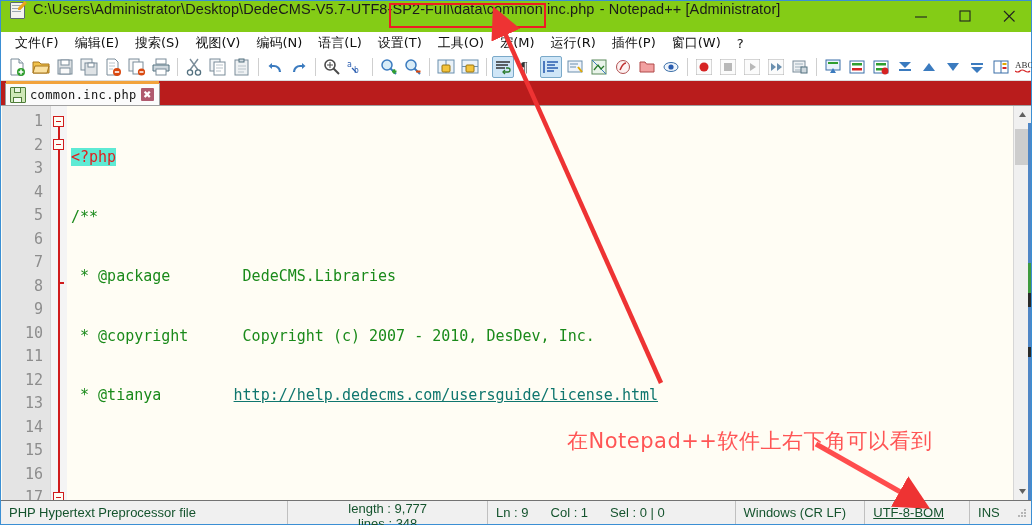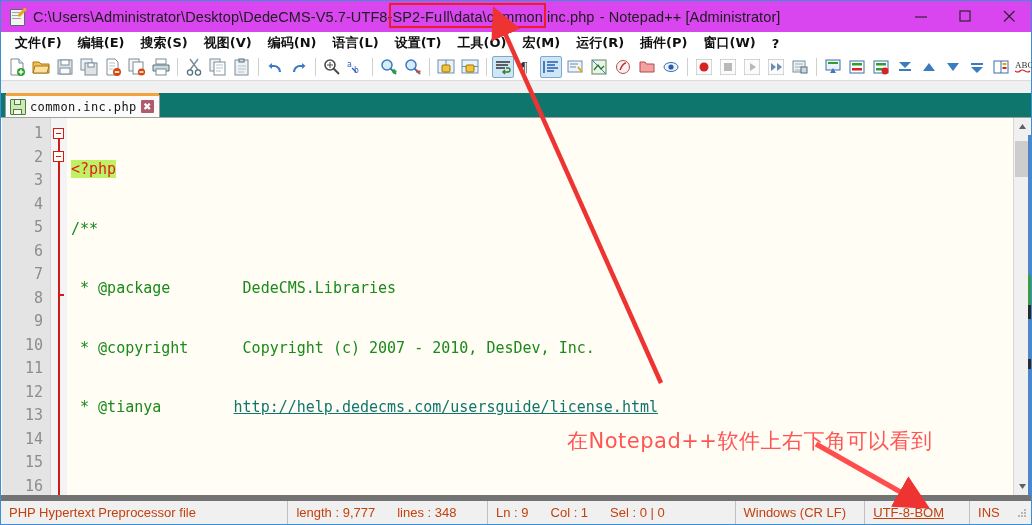--- a/index.html
+++ b/index.html
@@ -12,22 +12,22 @@
   #app{
     position:relative;width:1032px;height:525px;
     box-sizing:border-box;
     border:1px solid #3b8fd4;
     background:#f0f0f0;
     display:flex;flex-direction:column;
   }
 
   
   .titlebar{
-    height:31px;flex:0 0 31px;background:#d946ef;
-    display:flex;align-items:center;position:relative;
+    height:31px;flex:0 0 31px;background:#84cc16;
+    display:flex;align-items:flex-start;position:relative;
   }
   .app-icon{
     width:18px;height:18px;margin-left:8px;margin-right:6px;flex:0 0 18px;
     position:relative;
   }
   .app-icon .pad{
     position:absolute;left:1px;top:1px;width:13px;height:15px;
     background:#f3f3ef;border:1.5px solid #5a6a74;border-radius:1px;
   }
   .app-icon .pad:before{
@@ -55,42 +55,40 @@
   .wc svg{display:block;}
 
   
   .menubar{
     height:22px;flex:0 0 22px;background:#ffffff;
     display:flex;align-items:center;padding-left:6px;
   }
   .menu-item{
     font-size:13px;color:#101010;padding:2px 8px;white-space:nowrap;
     font-family:"DejaVu Sans","Liberation Sans",sans-serif;
-    font-weight:bold;
   }
 
   
   .toolbar{
     height:26px;flex:0 0 26px;background:#ffffff;
     display:flex;align-items:center;padding-left:4px;
     border-bottom:1px solid #dcdcdc;
   }
   .tb{
     width:22px;height:22px;margin:0 1px;position:relative;
     display:flex;align-items:center;justify-content:center;flex:0 0 22px;
   }
   .tb.active{background:#cfe6f7;border:1px solid #7aa9c9;border-radius:2px;box-sizing:border-box;}
   .tbsep{width:1px;height:18px;background:#cfcfcf;margin:0 4px;flex:0 0 1px;}
 
   
   .tabbar{
-    height:24px;flex:0 0 24px;background:#0f766e;
+    height:24px;flex:0 0 24px;background:#b91c1c;
     display:flex;align-items:flex-end;padding-left:4px;
     border-bottom:1px solid #a0a0a0;
-    margin-top:12px;
   }
   .tab{
     height:22px;display:flex;align-items:center;gap:4px;
     padding:0 5px 0 4px;background:#fbfbfb;
     border:1px solid #9b9b9b;border-bottom:none;
     position:relative;box-sizing:border-box;
   }
   .tab:before{
     content:"";position:absolute;left:0;right:0;top:-3px;height:3px;background:#f2a33c;
   }
@@ -148,47 +146,47 @@
   .fold-tail{
     position:absolute;left:7px;width:6px;height:1.5px;background:#d01b1b;
   }
   .code{
     flex:1 1 auto;position:relative;background:#fffdf4;
     font-family:"DejaVu Sans Mono","Liberation Mono",monospace;
     font-size:15px;padding-top:4px;padding-left:4px;overflow:hidden;
     white-space:pre;
   }
   .code .row{height:23.5px;line-height:23.5px;position:relative;}
-  .tk-php{color:#e02020;background:#bef264;}
+  .tk-php{color:#e02020;background:#5eead4;}
   .tk-com{color:#1a8a1a;}
   .tk-comlink{color:#0f766e;text-decoration:underline;}
 
   
   .vscroll{
     width:17px;flex:0 0 17px;background:#f0f0f0;border-left:1px solid #d6d6d6;
     position:relative;display:flex;flex-direction:column;align-items:center;
   }
   .vs-arrow{width:17px;height:17px;display:flex;align-items:center;justify-content:center;}
   .vs-track{flex:1 1 auto;width:17px;position:relative;background:#f0f0f0;}
   .vs-thumb{position:absolute;left:1px;top:6px;width:15px;height:36px;background:#cdcdcd;}
   .vs-marks{position:absolute;right:0;top:0;width:3px;bottom:0;}
 
   
   .statusbar{
     height:23px;flex:0 0 23px;background:#f0f0f0;
     display:flex;align-items:center;
-    border-top:6px solid #737373;
-    font-size:13px;color:#c2410c;
+    border-top:1px solid #737373;
+    font-size:13px;color:#14532d;
   }
   .sb{
     height:23px;display:flex;align-items:center;padding:0 8px;
     border-right:1px solid #c0c0c0;box-sizing:border-box;white-space:nowrap;
   }
   .sb.b1{width:288px;}
-  .sb.b2{width:200px;display:flex;gap:22px;}
+  .sb.b2{width:200px;display:flex;flex-direction:column;}
   .sb.b3{width:248px;display:flex;gap:22px;}
   .sb.b4{width:130px;}
   .sb.b5{width:105px;text-decoration:underline;}
   .sb.b6{width:46px;border-right:none;}
   .sb-grip{
     margin-left:auto;margin-right:3px;width:12px;height:12px;position:relative;
   }
 
   
   .overlay{position:absolute;left:0;top:0;width:1032px;height:525px;pointer-events:none;}

